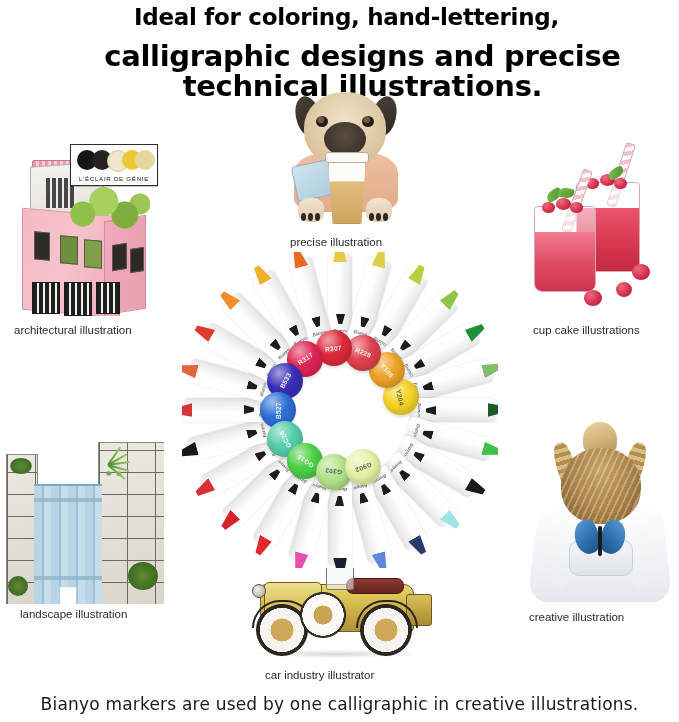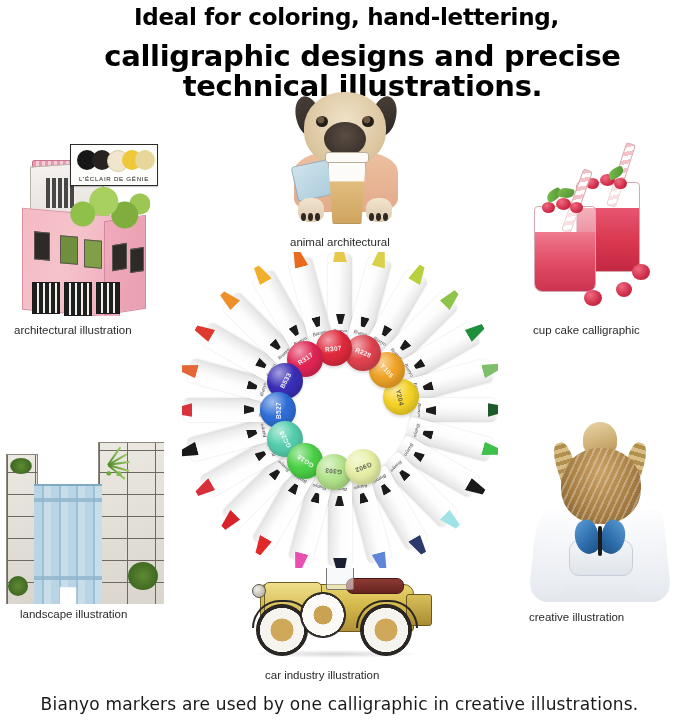--- a/index.html
+++ b/index.html
@@ -451,21 +451,21 @@
       <div class="pug-toe" style="left:17px;"></div>
     </div>
     <div class="pug-paw r">
       <div class="pug-toe" style="left:3px;"></div>
       <div class="pug-toe" style="left:10px;"></div>
       <div class="pug-toe" style="left:17px;"></div>
     </div>
     <div class="pug-cup"></div>
     <div class="pug-cuplid"></div>
   </div>
-  <div class="caption cap-animal">animal architectural</div>
+  <div class="caption cap-animal">precise illustration</div>
 
   <div class="ill" id="cup">
     <div class="straw s1"></div>
     <div class="glass back">
       <div class="smoothie"></div>
     </div>
     <div class="berry" style="left:62px;top:38px;width:13px;height:11px;"></div>
     <div class="berry" style="left:76px;top:34px;width:15px;height:12px;"></div>
     <div class="berry" style="left:90px;top:38px;width:13px;height:11px;"></div>
     <div class="mint" style="left:84px;top:28px;transform:rotate(-24deg);"></div>
@@ -475,21 +475,21 @@
     </div>
     <div class="berry" style="left:18px;top:62px;width:13px;height:11px;"></div>
     <div class="berry" style="left:32px;top:58px;width:15px;height:12px;"></div>
     <div class="berry" style="left:46px;top:62px;width:13px;height:11px;"></div>
     <div class="mint" style="left:22px;top:50px;transform:rotate(-30deg);"></div>
     <div class="mint" style="left:34px;top:48px;transform:rotate(12deg);"></div>
     <div class="berry" style="left:108px;top:124px;width:18px;height:16px;"></div>
     <div class="berry" style="left:92px;top:142px;width:16px;height:15px;"></div>
     <div class="berry" style="left:60px;top:150px;width:18px;height:16px;"></div>
   </div>
-  <div class="caption cap-cup">cup cake calligraphic</div>
+  <div class="caption cap-cup">cup cake illustrations</div>
 
   <div class="ill" id="land">
     <div class="wall l"></div>
     <div class="wall r"></div>
     <div class="gate"></div>
     <div class="gate-rail" style="top:62px;"></div>
     <div class="gate-rail" style="top:140px;"></div>
     <div class="plant" style="left:96px;top:14px;">
       <div class="frond" style="left:6px;top:14px;transform:rotate(-55deg);"></div>
       <div class="frond" style="left:6px;top:14px;transform:rotate(-30deg);"></div>
@@ -527,21 +527,21 @@
     <div class="car-wind"></div>
     <div class="car-hood"></div>
     <div class="car-trunk"></div>
     <div class="car-lamp"></div>
     <div class="car-fender f1"></div>
     <div class="car-fender f2"></div>
     <div class="wheel w1"></div>
     <div class="wheel w2"></div>
     <div class="wheel w3"></div>
   </div>
-  <div class="caption cap-car">car industry illustration</div>
+  <div class="caption cap-car">car industry illustrator</div>
 
   <div class="ill" id="wheel">
     <div class="wheel-stage" id="wheel-stage">
         <div class="mk" style="transform: rotate(0deg) translateY(-102px);">
           <div class="barrel"></div>
           <div class="tip" style="background: rgb(232, 200, 74);"></div>
           <div class="nib"></div>
           <div class="brand">Bianyo</div>
         </div>
         <div class="mk" style="transform: rotate(15deg) translateY(-102px);">

